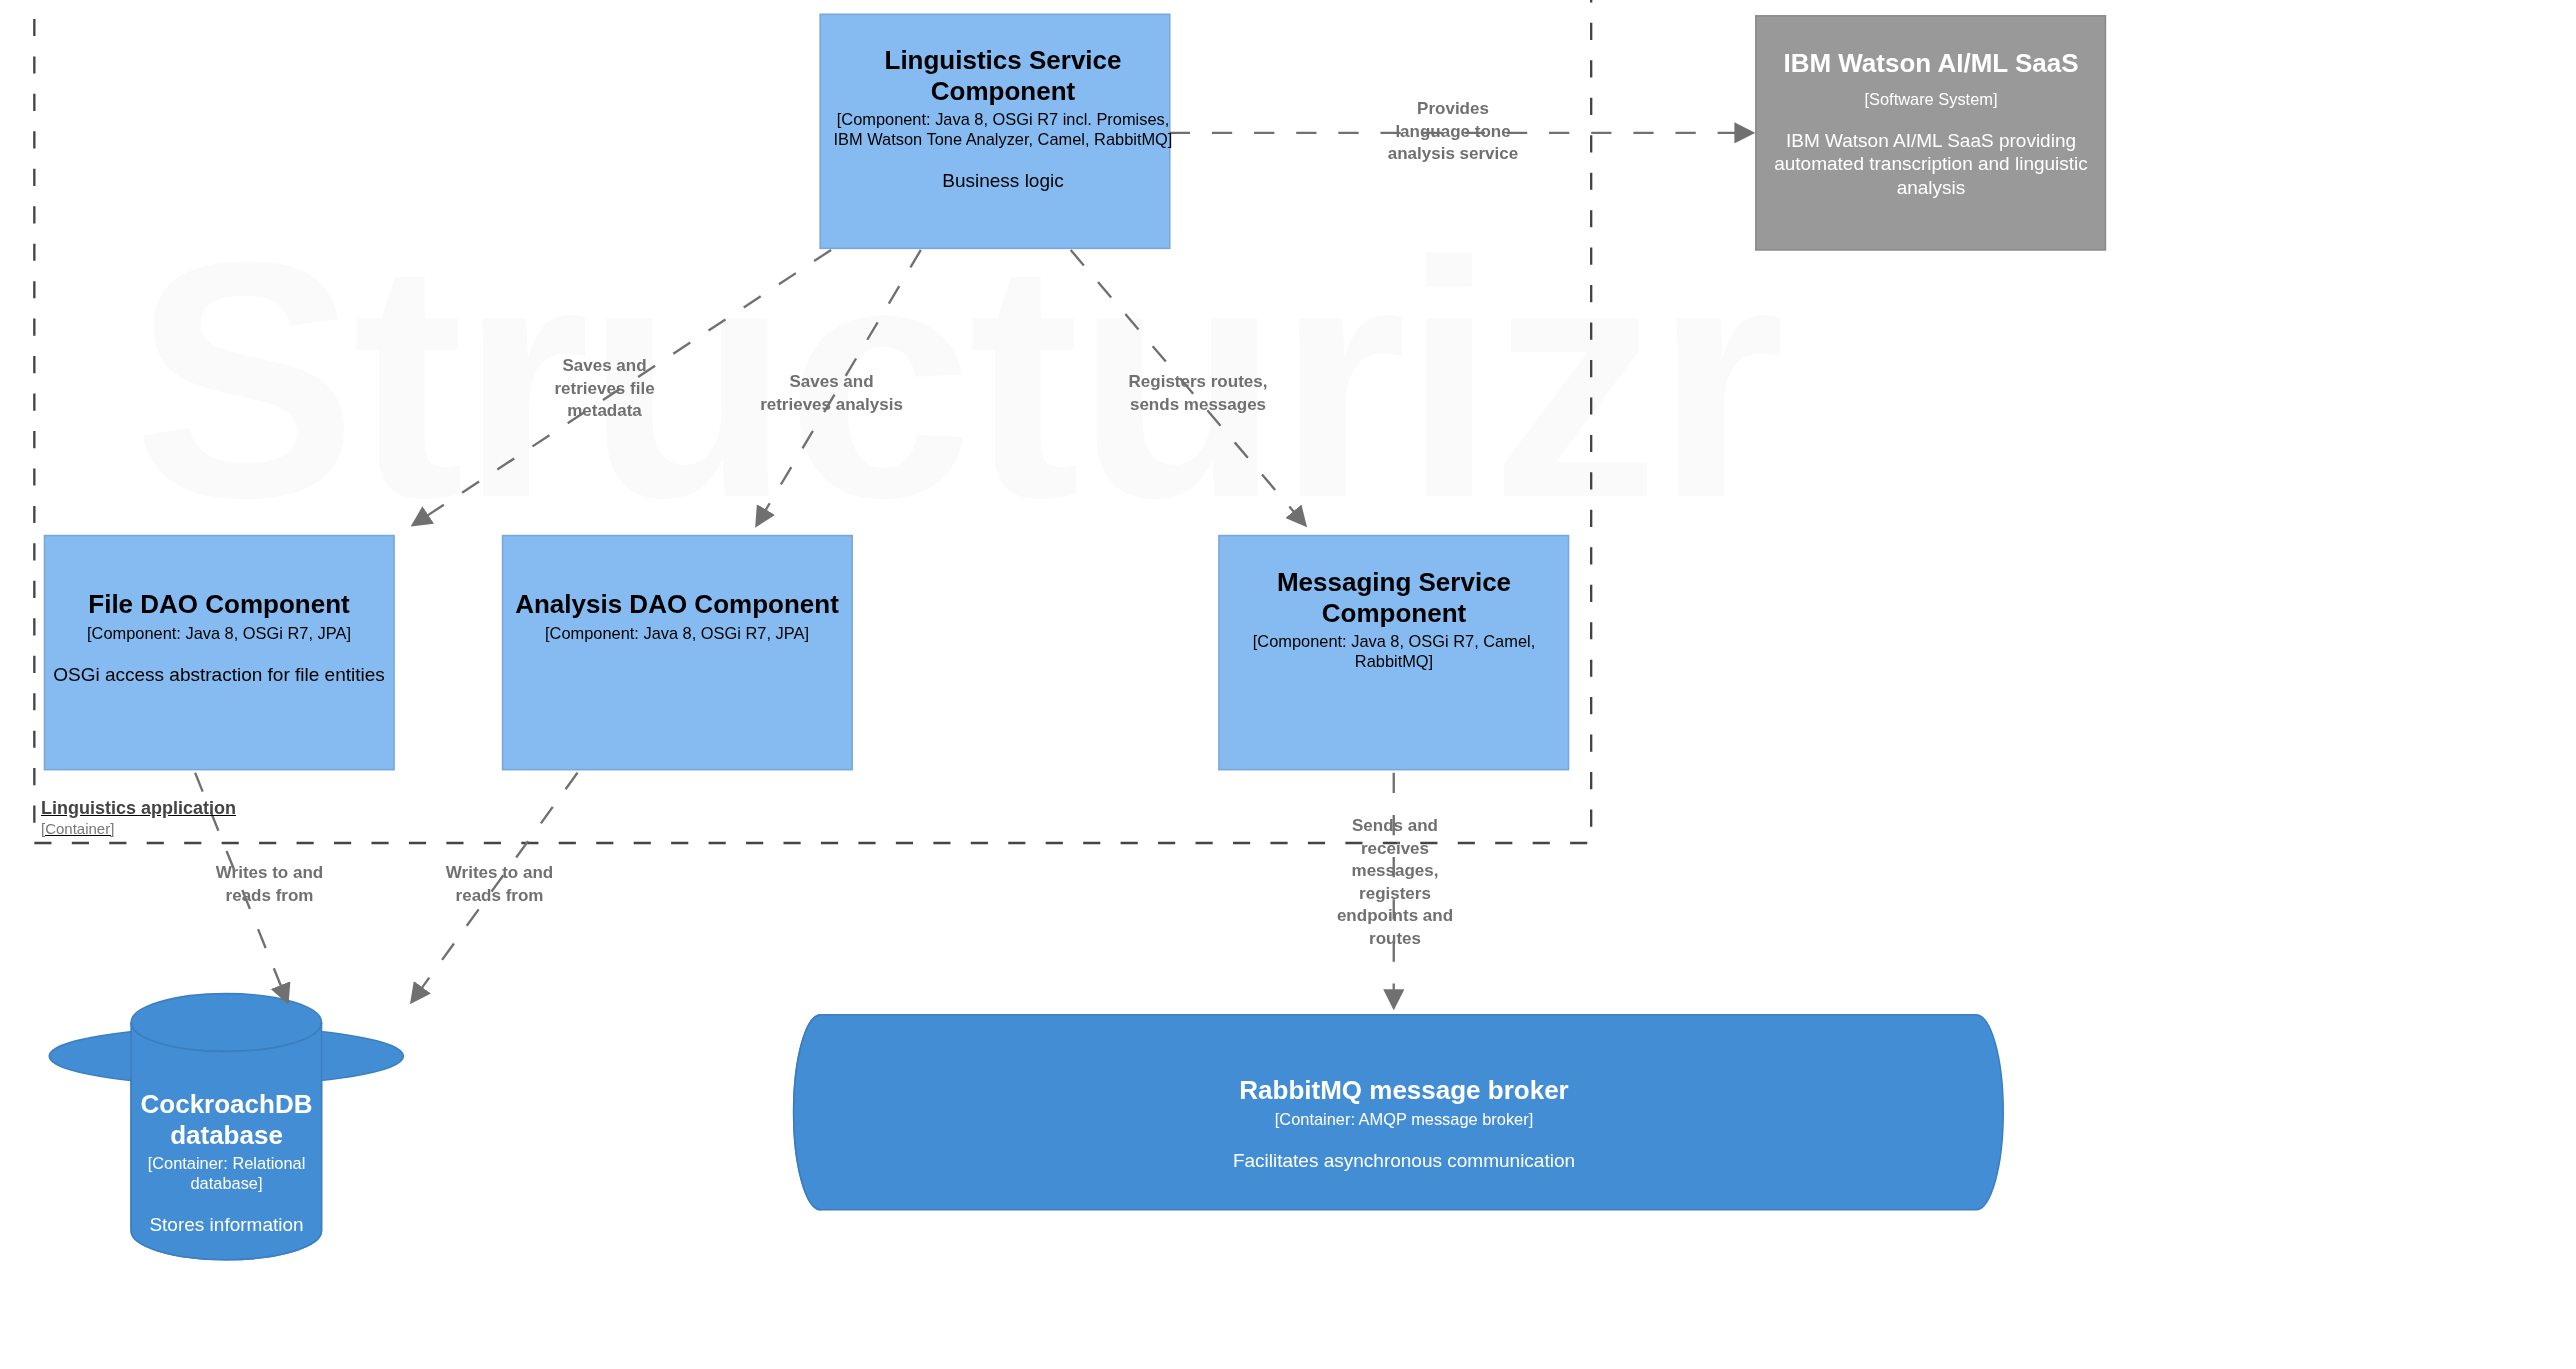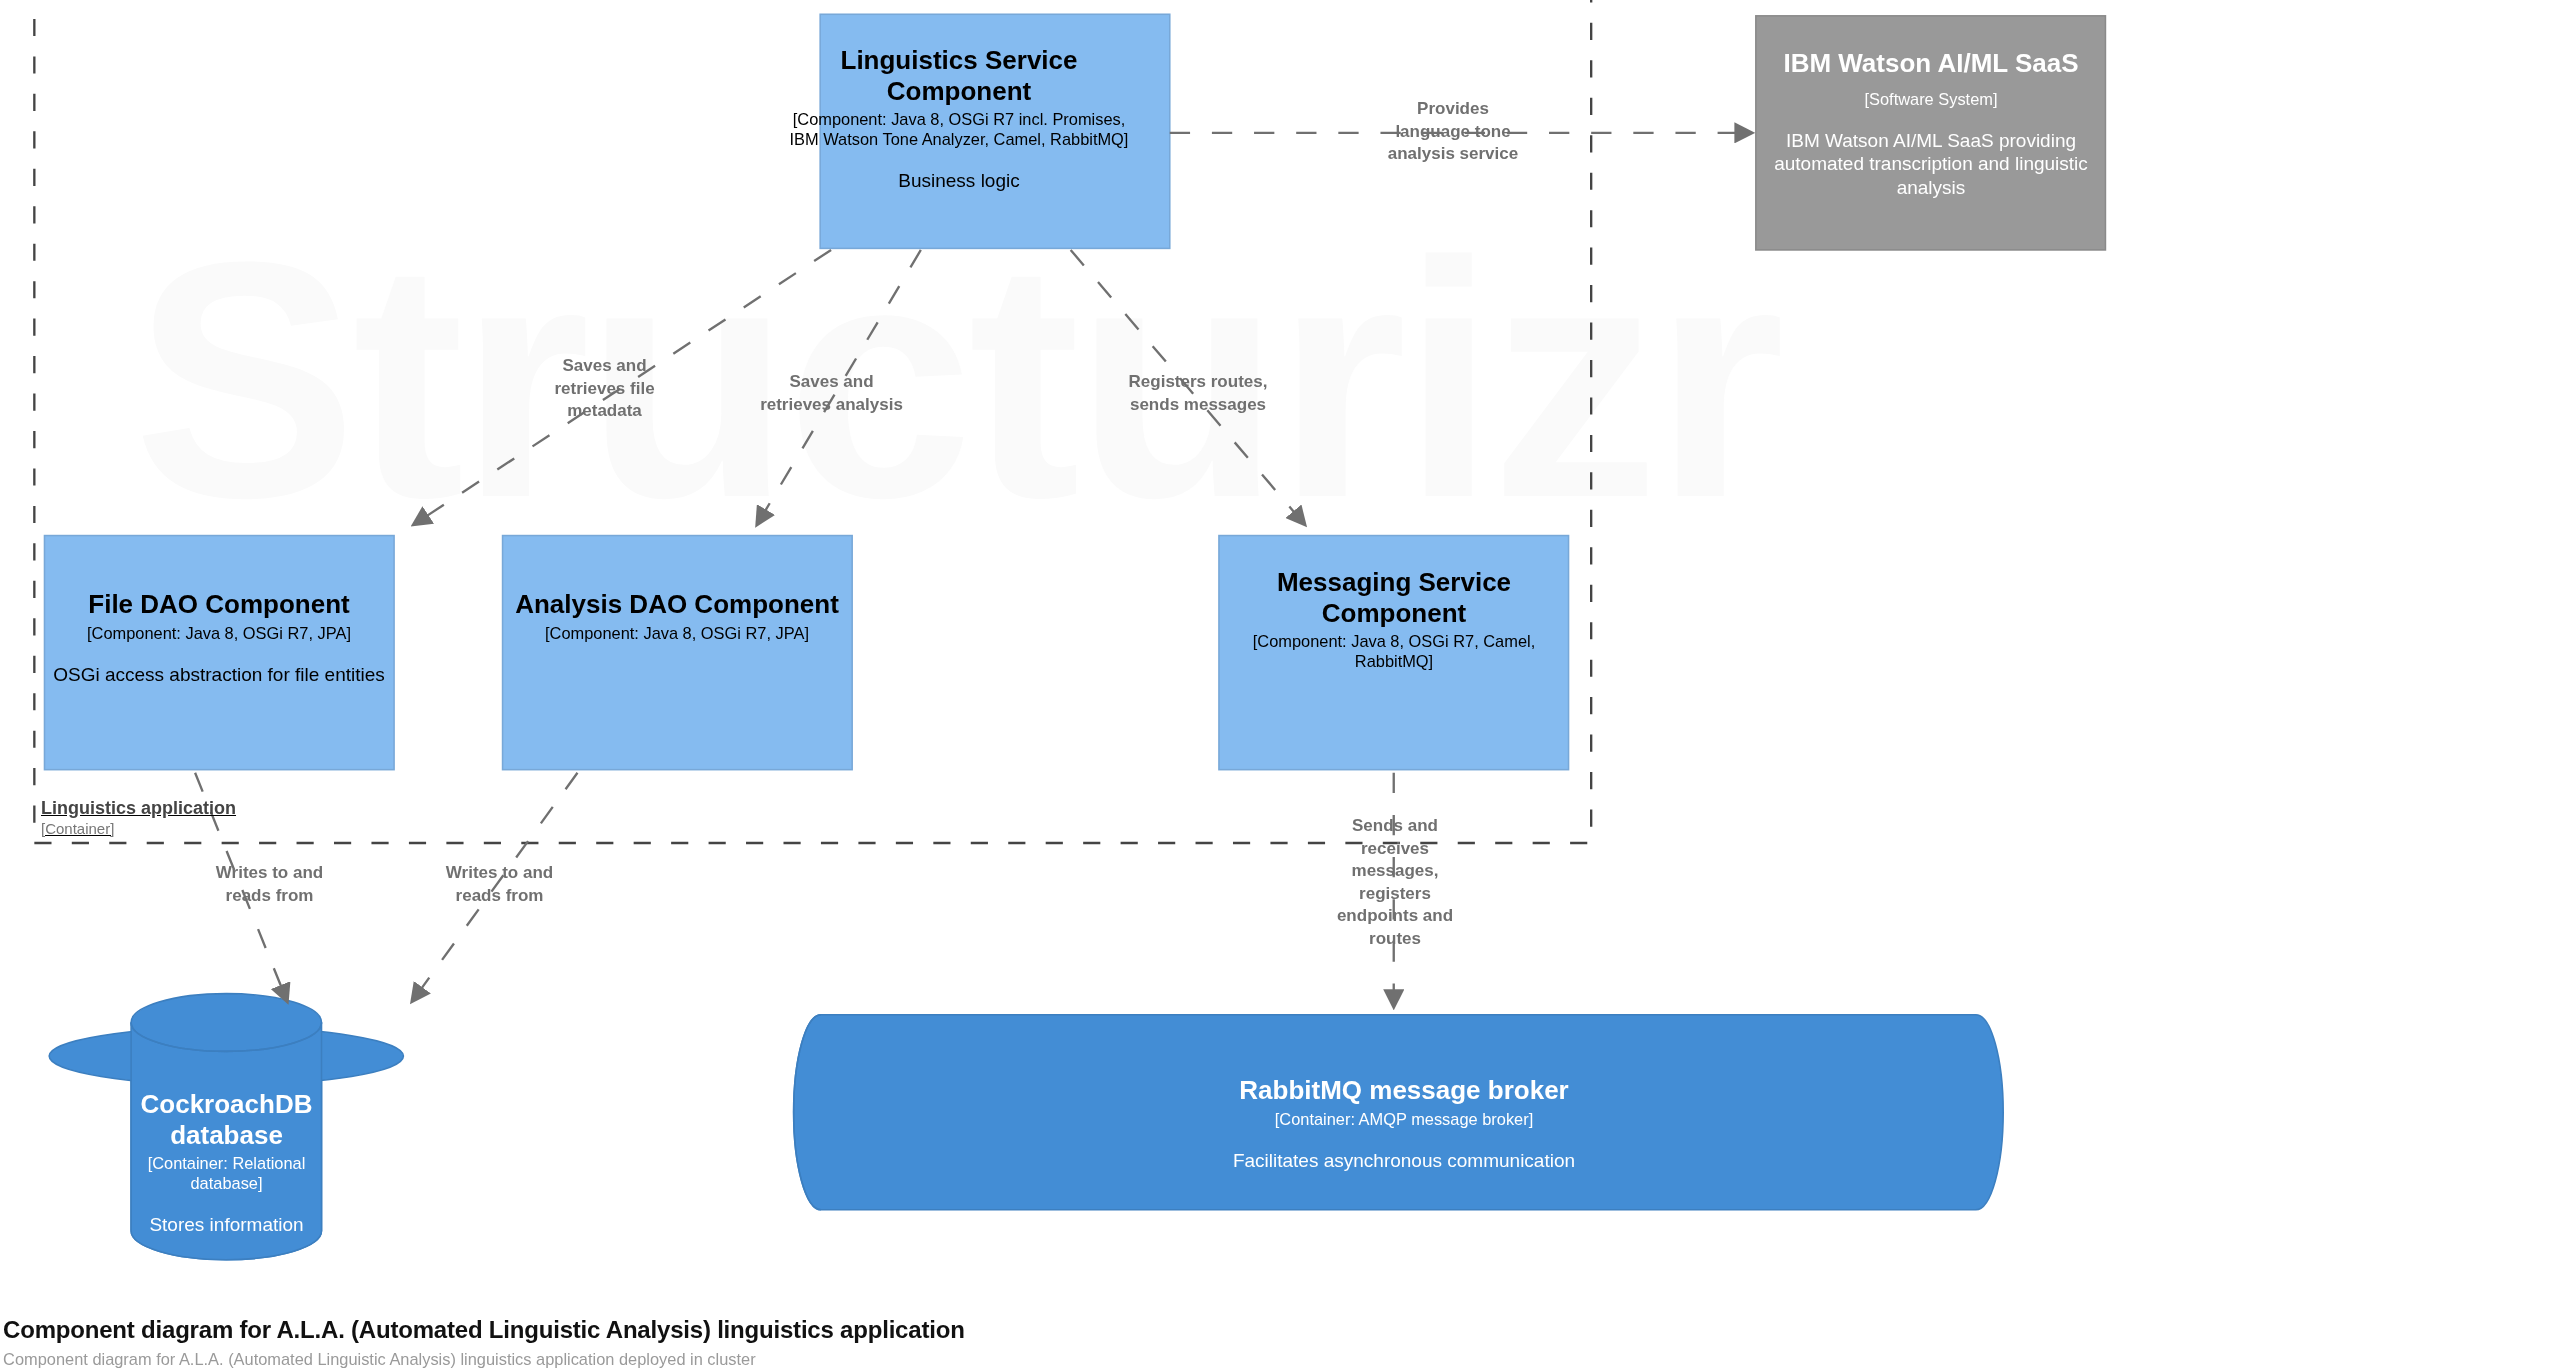--- a/index.html
+++ b/index.html
@@ -168,21 +168,21 @@
 
     <path d="M 1372 320 L 1672 672" fill="none" stroke="#707070" stroke-width="3" stroke-dasharray="26 28" marker-end="url(#arrow)"></path>
 
     <path d="M 250 990 L 368 1283" fill="none" stroke="#707070" stroke-width="3" stroke-dasharray="26 28" marker-end="url(#arrow)"></path>
 
     <path d="M 740 990 L 528 1283" fill="none" stroke="#707070" stroke-width="3" stroke-dasharray="26 28" marker-end="url(#arrow)"></path>
 
     <path d="M 1786 990 L 1786 1290" fill="none" stroke="#707070" stroke-width="3" stroke-dasharray="26 28" marker-end="url(#arrow)"></path>
   </svg>
 
-  <div class="node-text comp" style="left:784px; top:45px; width:350px;">
+  <div class="node-text comp" style="left:828px; top:45px; width:350px;">
     <div class="n-name">Linguistics Service Component</div>
     <div class="n-meta">
       <span>[Component: Java 8, OSGi R7 incl. Promises,</span><br>
       <span>IBM Watson Tone Analyzer, Camel, RabbitMQ]</span>
     </div>
     <div class="n-desc">Business logic</div>
   </div>
 
   <div class="node-text sys" style="left:1761px; top:48px; width:340px;">
     <div class="n-name">IBM Watson AI/ML SaaS</div>
@@ -260,19 +260,15 @@
     <div>registers</div>
     <div>endpoints and</div>
     <div>routes</div>
   </div>
 
   <div class="boundary-label" style="left:41px; top:798px;">
     <div class="b-name">Linguistics application</div>
     <div class="b-meta">[Container]</div>
   </div>
 
-  <div class="caption" style="top:1316px;">
-    <div class="c-title">Component diagram for A.L.A. (Automated Linguistic Analysis) linguistics application</div>
-    <div class="c-sub">Component diagram for A.L.A. (Automated Linguistic Analysis) linguistics application deployed in cluster</div>
-  </div>
 
 </div>
 
 
 </body></html>

